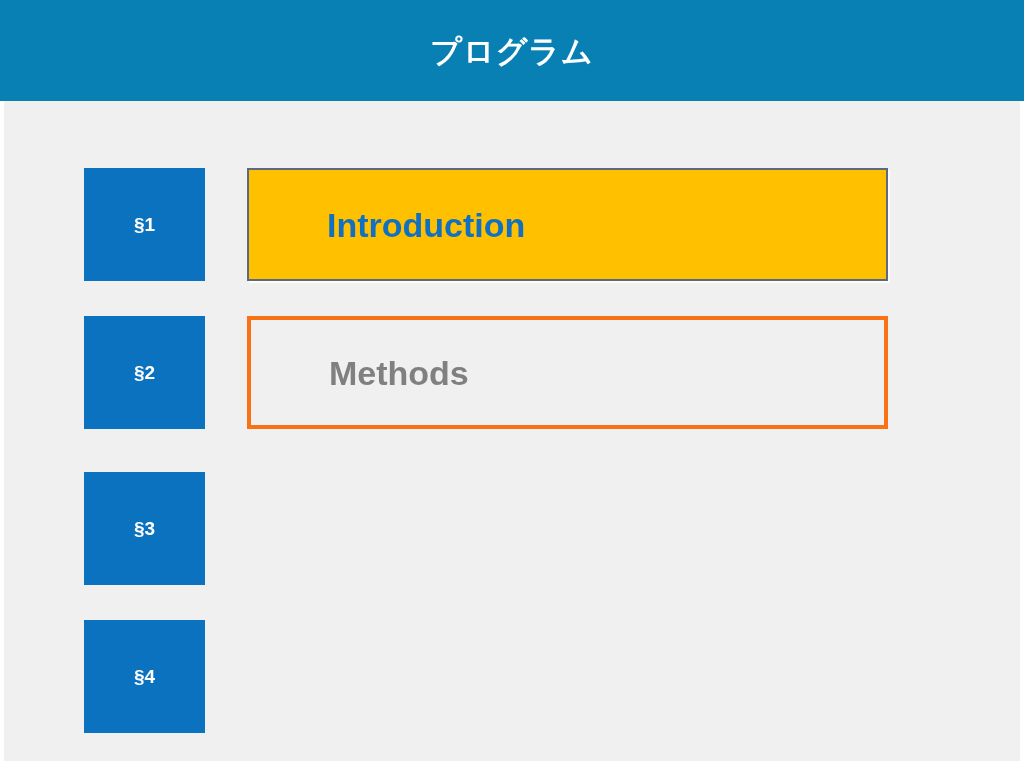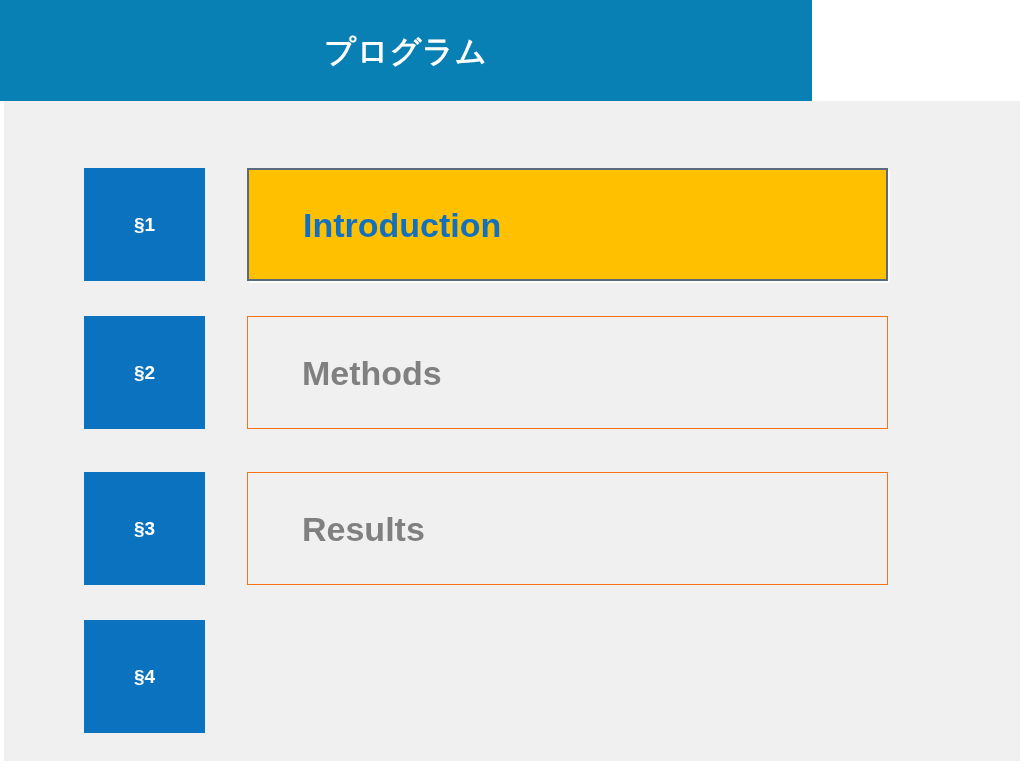--- a/index.html
+++ b/index.html
@@ -20,21 +20,21 @@
     height: 768px;
     background: #ffffff;
     box-sizing: border-box;
   }
 
   
   .header-band {
     position: absolute;
     left: 0;
     top: 0;
-    width: 812px;
+    width: 1024px;
     height: 101px;
     background: #0880b4;
     display: flex;
     align-items: center;
     justify-content: center;
   }
   .header-title {
     color: #ffffff;
     font-size: 31px;
     font-weight: bold;
@@ -96,30 +96,30 @@
   
   .row-panel {
     position: absolute;
     left: 243px;
     top: 0;
     width: 641px;
     height: 113px;
     box-sizing: border-box;
     display: flex;
     align-items: center;
-    border: 1px solid #f97316;
+    border: 4px solid #f97316;
     background: #f0f0f0;
   }
   .row-panel.active {
     background: #ffc000;
     border: 2px solid #5b6b7d;
     box-shadow: 2px 2px 0 rgba(255,255,255,0.85);
   }
   .row-panel-label {
-    padding-left: 54px;
+    padding-left: 78px;
     font-size: 34px;
     font-weight: bold;
     line-height: 1;
     color: #808080;
     white-space: nowrap;
   }
   .row-panel.active .row-panel-label {
     color: #1270c0;
   }
 </style>
@@ -150,23 +150,20 @@
         </div>
         <div class="row-panel">
           <span class="row-panel-label">Methods</span>
         </div>
       </div>
 
       <div class="agenda-row row-2">
         <div class="row-badge">
           <span class="row-badge-label">§3</span>
         </div>
-        <div class="row-panel">
-          <span class="row-panel-label">Results</span>
-        </div>
       </div>
 
       <div class="agenda-row row-3">
         <div class="row-badge">
           <span class="row-badge-label">§4</span>
         </div>
       </div>
 
     </div>
   </div>

